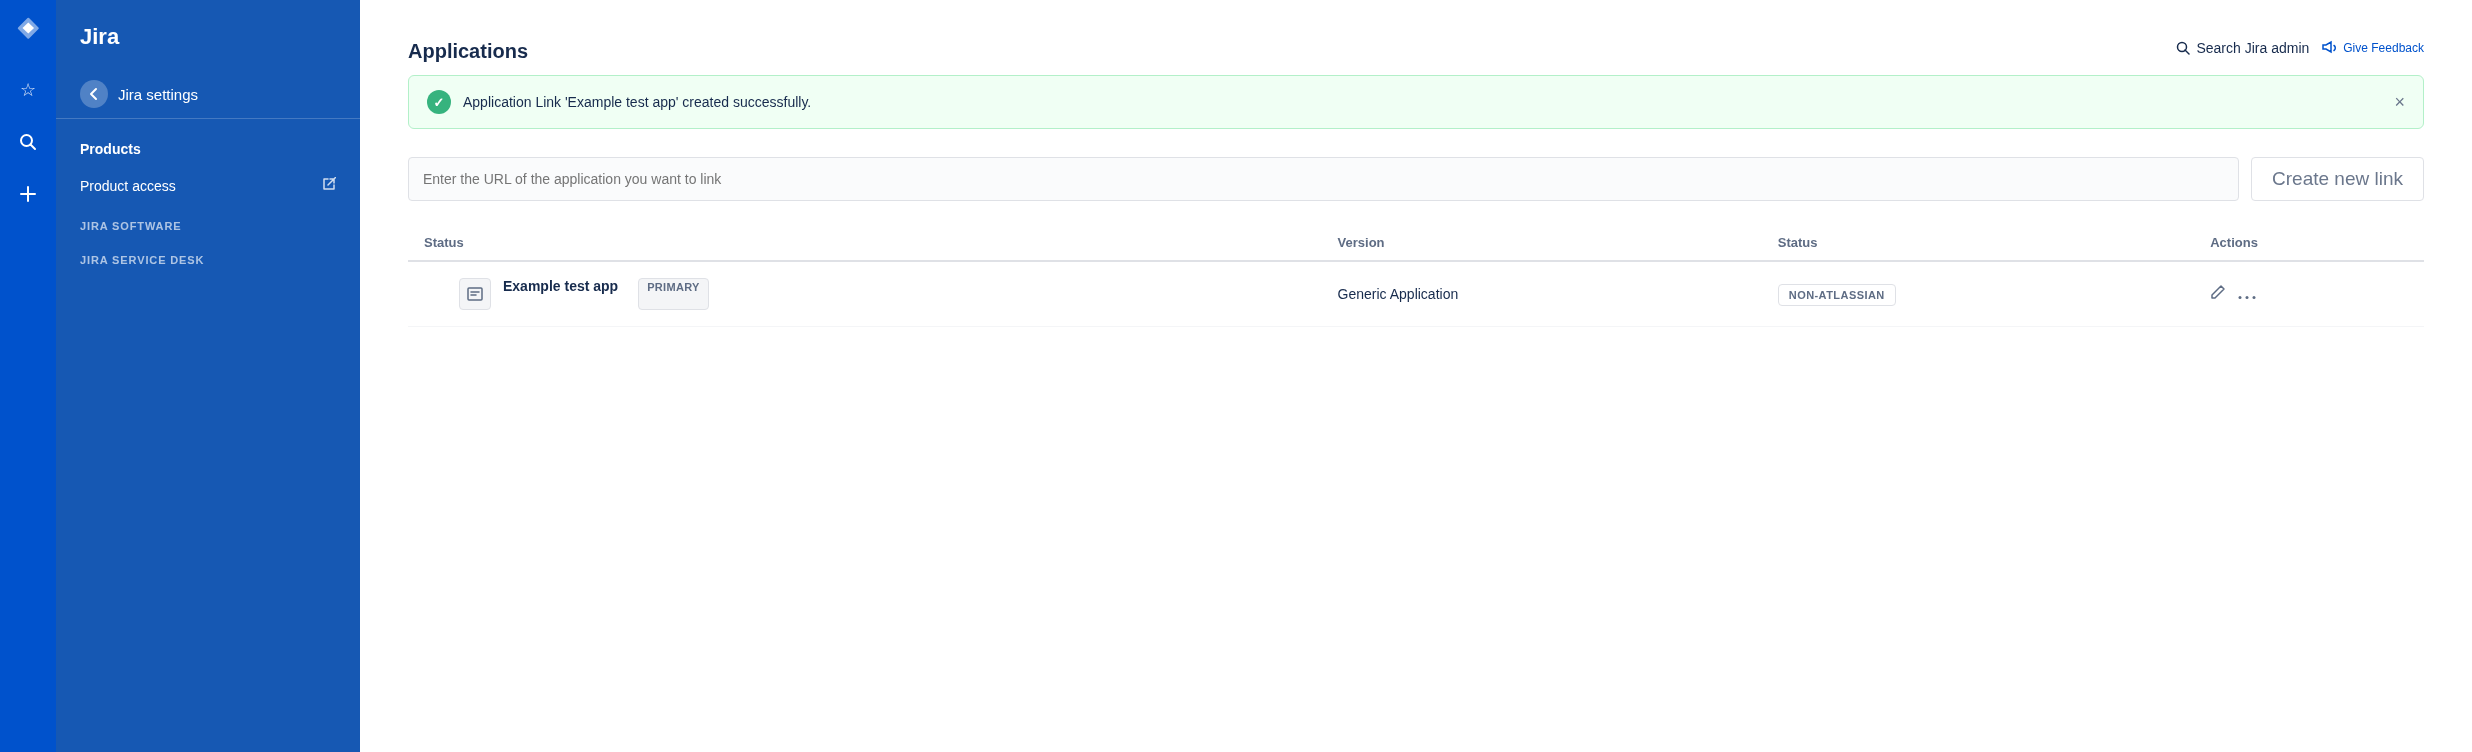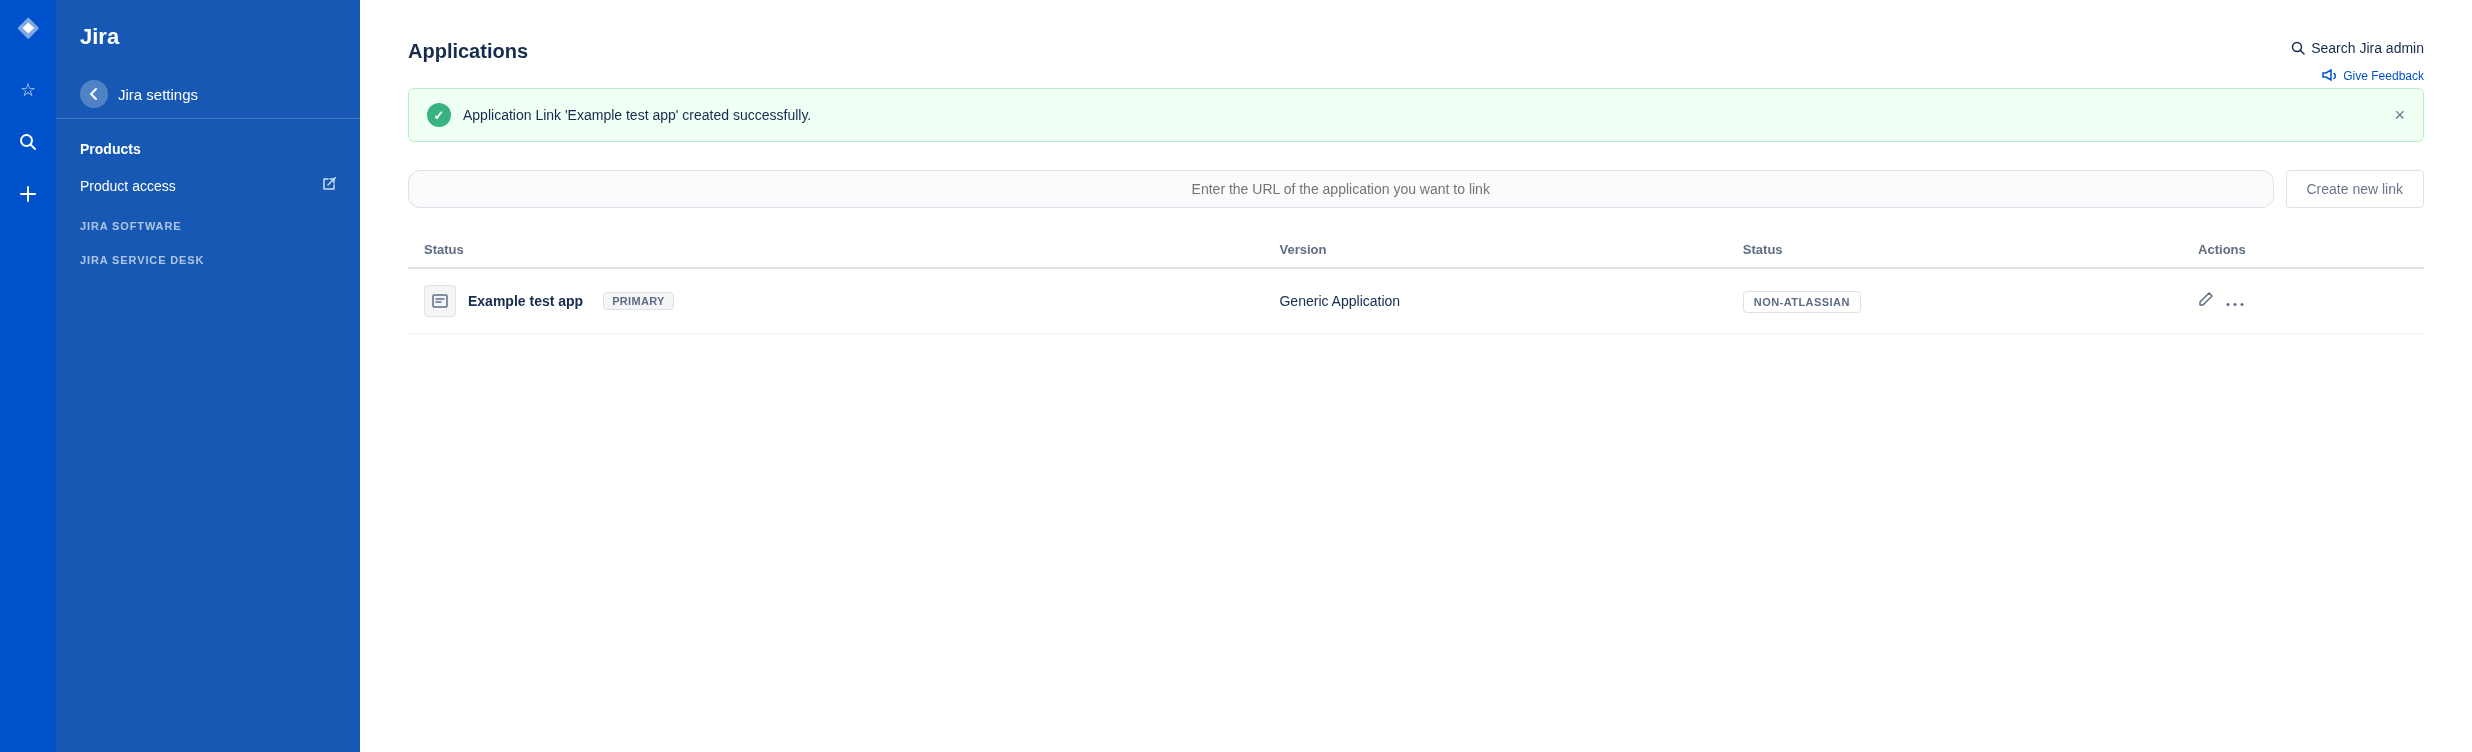--- a/index.html
+++ b/index.html
@@ -114,21 +114,20 @@
     .help-icon {
       width: 20px; height: 20px;
       border-radius: 50%;
       border: 2px solid #aab;
       display: flex; align-items: center; justify-content: center;
       font-size: 12px; color: #7a8a9a; cursor: pointer;
       font-weight: 700;
     }
     .top-actions {
       display: flex;
-      flex-direction: column;
       align-items: flex-end;
       gap: 12px;
     }
     .search-jira-admin {
       display: flex; align-items: center; gap: 6px;
       color: #172b4d; font-size: 14px; cursor: pointer;
     }
     .give-feedback {
       display: flex; align-items: center; gap: 6px;
       color: #0052cc; font-size: 12px; cursor: pointer;
@@ -165,34 +164,33 @@
 
     
     .url-row {
       display: flex;
       gap: 12px;
       margin-bottom: 24px;
     }
     .url-input {
       flex: 1;
       border: 1px solid #dfe1e6;
-      border-radius: 12px;
-      padding: 10px 22px;
+      border-radius: 4px;
+      padding: 10px 14px;
       font-size: 14px;
       color: #6b778c;
       background: #fafbfc;
       outline: none;
-      text-align: center;
     }
     .create-link-btn {
       padding: 10px 20px;
       border: 1px solid #dfe1e6;
       border-radius: 4px;
       background: #fff;
-      font-size: 14px;
+      font-size: 19px;
       color: #6b778c;
       cursor: pointer;
       white-space: nowrap;
     }
 
     
     .app-table {
       width: 100%;
       border-collapse: collapse;
     }
@@ -206,22 +204,22 @@
     }
     .app-table td {
       padding: 16px 16px;
       border-bottom: 1px solid #f4f5f7;
       font-size: 14px;
       color: #172b4d;
       vertical-align: middle;
     }
     .app-name-cell {
       display: flex;
-      align-items: center;
       gap: 12px;
+      margin-left: 35px;
     }
     .app-icon {
       width: 32px; height: 32px;
       border: 1px solid #dfe1e6;
       border-radius: 4px;
       display: flex; align-items: center; justify-content: center;
       background: #f4f5f7;
       color: #5e6c84;
       font-size: 15px;
       flex-shrink: 0;

